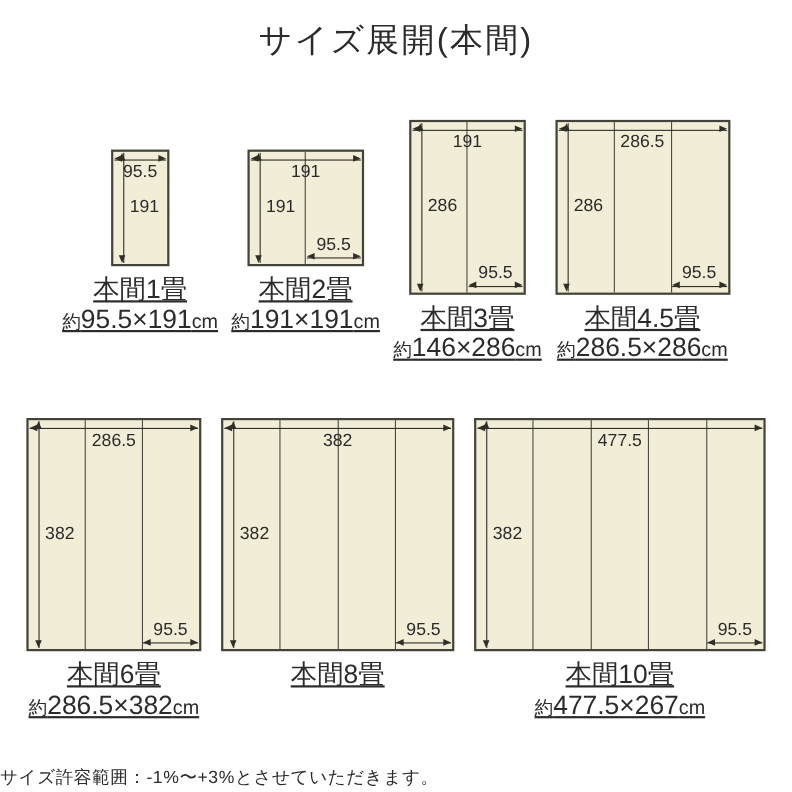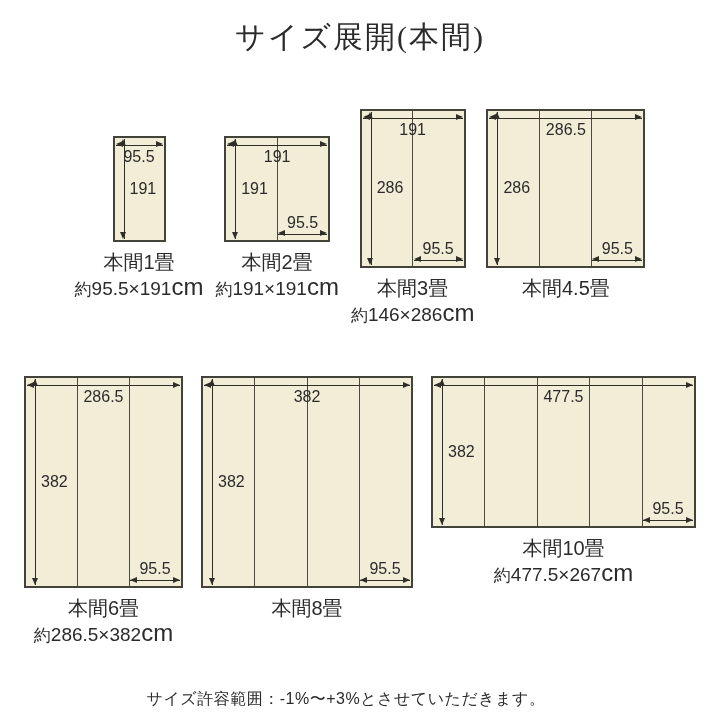--- a/index.html
+++ b/index.html
@@ -19,26 +19,25 @@
     overflow:hidden;
   }
   .page{width:720px;height:720px;position:relative;}
   .title{
     margin-top:20px;
     text-align:center;
     font-size:30px;
     font-weight:500;
     letter-spacing:2px;
     line-height:1.15;
-    font-family:Liberation Serif, serif;
   }
   .row{display:flex;justify-content:center;align-items:flex-start;}
   .row-top{margin-top:54px;gap:12px;}
   .row-bottom{margin-top:50px;gap:18px;}
-  .cell{display:flex;flex-direction:column;align-items:center;}
+  .cell{display:flex;flex-direction:column;align-items:center;text-decoration:underline;}
   .mat{
     position:relative;
     background:var(--mat-fill);
     border:2px solid var(--mat-border);
   }
   .panels{display:flex;width:100%;height:100%;}
   .panel{flex:1;border-right:1.5px solid var(--divider);}
   .panel:last-child{border-right:none;}
   .arrow{position:absolute;}
   .arrow-h{height:1px;background:var(--line);}
@@ -56,37 +55,37 @@
     font-size:16px;
     line-height:1;
     color:var(--text);
     white-space:nowrap;
   }
   .dim-top{top:11px;left:0;right:0;text-align:center;}
   .dim-side{left:15px;top:50%;transform:translateY(-50%);}
   .dim-bottom{bottom:9px;right:0;text-align:center;}
   .mat-name{
     margin-top:9px;
-    font-size:20px;
+    font-size:24px;
     line-height:1.1;
     text-align:left;
     white-space:nowrap;
   }
   .mat-size{
     font-size:24px;
     line-height:1.15;
     text-align:center;
     white-space:nowrap;
   }
   .sz-pre{font-size:17px;}
-  .sz-val{font-size:19px;}
-  .sz-unit{font-size:24px;}
+  .sz-val{font-size:24px;}
+  .sz-unit{font-size:18px;}
   .note{
     margin-top:42px;
-    text-align:center;
+    text-align:left;
     padding-right:28px;
     font-size:16px;
     letter-spacing:0.5px;
   }
 </style>
 </head>
 <body>
 
 <div class="page">
   <h1 class="title">サイズ展開(本間)</h1>
@@ -177,20 +176,21 @@
             <span class="ah ah-d"></span>
           </div>
           <div class="dim-label dim-side">286</div>
           <div class="arrow arrow-h bottom" style="width: 50px;">
             <span class="ah ah-l"></span>
             <span class="ah ah-r"></span>
           </div>
           <div class="dim-label dim-bottom" style="width: 52px;">95.5</div>
         </div>
         <div class="mat-name">本間4.5畳</div>
+        <div class="mat-size"><span class="sz-pre">約</span><span class="sz-val">286.5×286</span><span class="sz-unit">cm</span></div>
       </div>
     </div>
   <div class="row row-bottom" id="row-1">
       <div class="cell">
         <div class="mat" style="width: 159px; height: 212px; margin-top: 0px;">
           <div class="panels">
             <div class="panel"></div>
             <div class="panel"></div>
             <div class="panel"></div>
           </div>
@@ -233,21 +233,21 @@
           <div class="dim-label dim-side">382</div>
           <div class="arrow arrow-h bottom" style="width: 50px;">
             <span class="ah ah-l"></span>
             <span class="ah ah-r"></span>
           </div>
           <div class="dim-label dim-bottom" style="width: 52px;">95.5</div>
         </div>
         <div class="mat-name">本間8畳</div>
       </div>
       <div class="cell">
-        <div class="mat" style="width: 265px; height: 152px; margin-top: 0px;">
+        <div class="mat" style="width: 265px; height: 212px; margin-top: 0px;">
           <div class="panels">
             <div class="panel"></div>
             <div class="panel"></div>
             <div class="panel"></div>
             <div class="panel"></div>
             <div class="panel"></div>
           </div>
           <div class="arrow arrow-h top">
             <span class="ah ah-l"></span>
             <span class="ah ah-r"></span>

